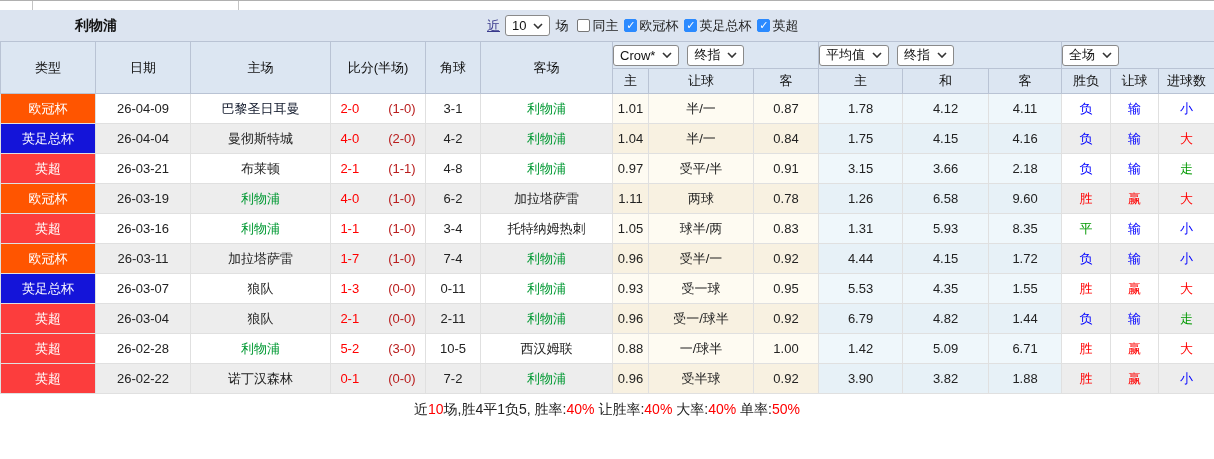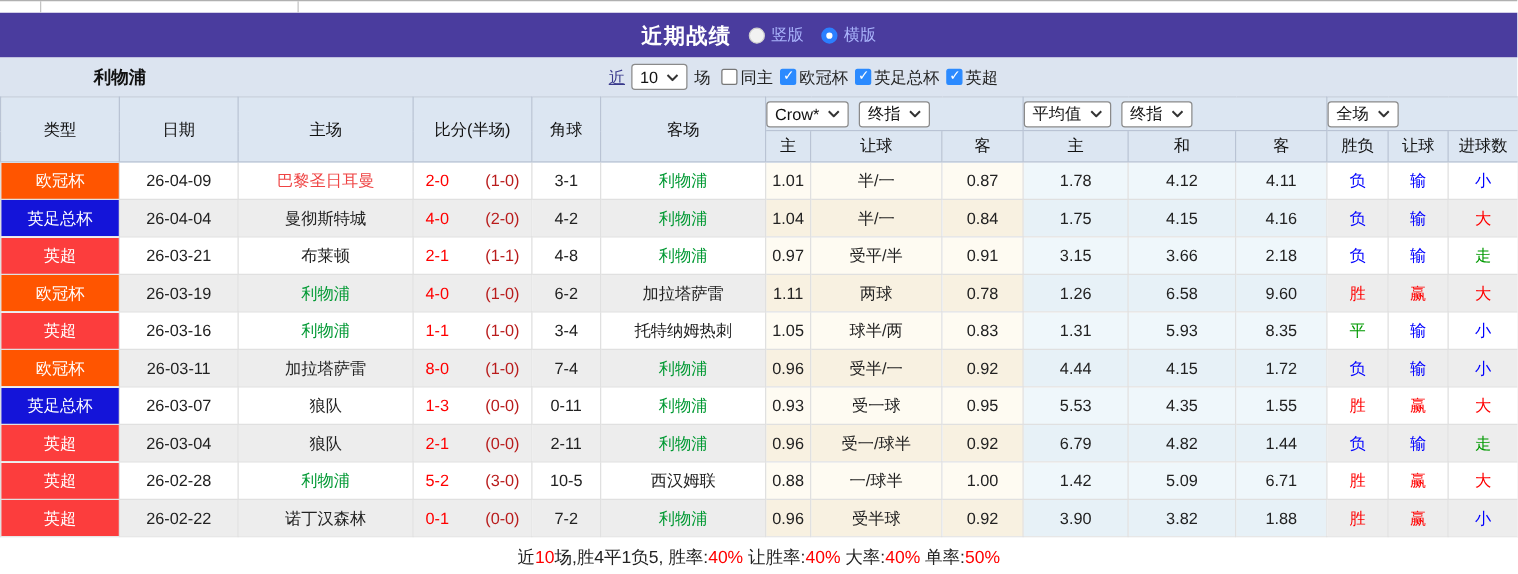--- a/index.html
+++ b/index.html
@@ -72,31 +72,20 @@
 </head>
 <body>
 
 <div class="page">
 
   <div class="top-strip">
     <div class="tick t1"></div>
     <div class="tick t2"></div>
   </div>
 
-  <div class="title-bar">
-    <span class="title">近期战绩</span>
-    <label class="radio-item">
-      <span class="radio"></span>
-      <span class="radio-label">竖版</span>
-    </label>
-    <label class="radio-item">
-      <span class="radio checked"></span>
-      <span class="radio-label">横版</span>
-    </label>
-  </div>
 
   <div class="controls-bar">
     <span class="team-name">利物浦</span>
     <div class="controls-right">
       <a class="recent-link">近</a>
       <span class="select-box">
         <span>10</span>
         <svg width="10" height="6" viewBox="0 0 10 6">
             <path d="M1 1 L5 5 L9 1" stroke="#333" fill="none" stroke-width="1.6"></path>
           </svg>
@@ -207,21 +196,21 @@
         <th>客</th>
         <th>胜负</th>
         <th>让球</th>
         <th>进球数</th>
       </tr>
     </thead>
     <tbody>
         <tr class="match-row">
     <td class="type-cell" style="background-color: rgb(255, 85, 0);">欧冠杯</td>
     <td>26-04-09</td>
-    <td style="color: #ef4444; font-family: Liberation Mono, monospace;">巴黎圣日耳曼</td>
+    <td style="color: #0f172a; font-family: Liberation Mono, monospace;">巴黎圣日耳曼</td>
     <td><span class="score-main">2-0</span><span class="score-half">(1-0)</span></td>
     <td>3-1</td>
     <td style="color: rgb(0, 153, 51);">利物浦</td>
     <td class="asia">1.01</td>
     <td class="asia">半/一</td>
     <td class="asia">0.87</td>
     <td class="eu">1.78</td>
     <td class="eu">4.12</td>
     <td class="eu">4.11</td>
     <td style="color: rgb(0, 0, 255);">负</td>
@@ -293,21 +282,21 @@
     <td class="eu">5.93</td>
     <td class="eu">8.35</td>
     <td style="color: rgb(0, 153, 0);">平</td>
     <td style="color: rgb(0, 0, 255);">输</td>
     <td style="color: rgb(0, 0, 255);">小</td>
   </tr>
         <tr class="match-row even">
     <td class="type-cell" style="background-color: rgb(255, 85, 0);">欧冠杯</td>
     <td>26-03-11</td>
     <td style="color: rgb(34, 34, 34);">加拉塔萨雷</td>
-    <td><span class="score-main">8-0</span><span class="score-half">(1-0)</span></td>
+    <td><span class="score-main">1-7</span><span class="score-half">(1-0)</span></td>
     <td>7-4</td>
     <td style="color: rgb(0, 153, 51);">利物浦</td>
     <td class="asia">0.96</td>
     <td class="asia">受半/一</td>
     <td class="asia">0.92</td>
     <td class="eu">4.44</td>
     <td class="eu">4.15</td>
     <td class="eu">1.72</td>
     <td style="color: rgb(0, 0, 255);">负</td>
     <td style="color: rgb(0, 0, 255);">输</td>

